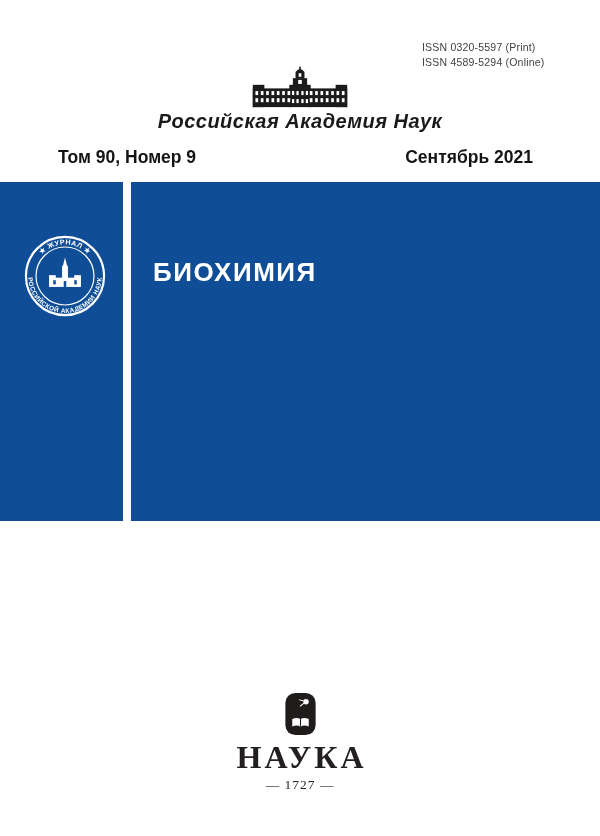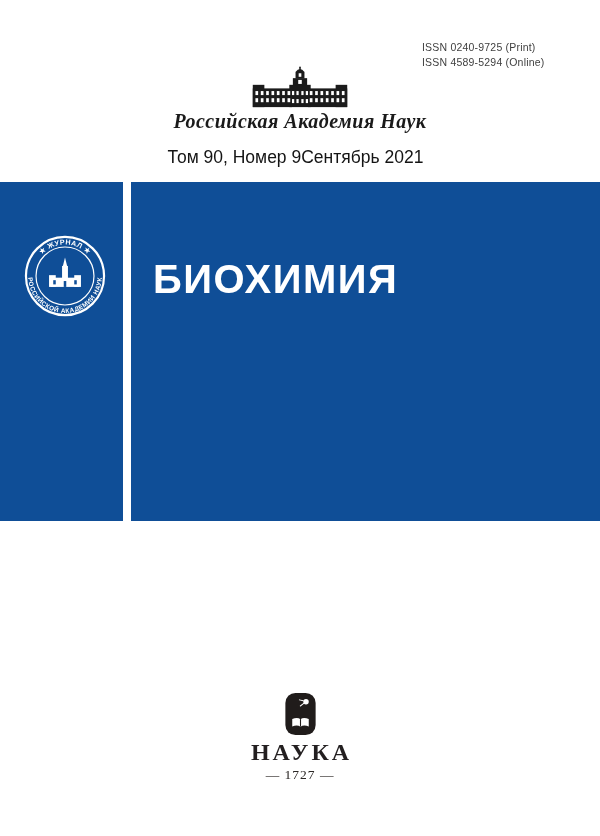--- a/index.html
+++ b/index.html
@@ -14,69 +14,69 @@
   .issn-block {
     position: absolute; left: 422px; top: 40px;
     font-size: 10.5px; line-height: 15px; color: #3f3f3f; letter-spacing: 0.2px;
   }
 
   
   .academy { position: absolute; left: 0; top: 66px; width: 600px; text-align: center; }
   .academy svg { display: block; margin: 0 auto; }
   .academy-script {
     margin-top: 1px;
-    font-family: Liberation Serif, serif; font-style: italic; font-weight: bold;
+    font-family: Liberation Sans, sans-serif; font-style: italic; font-weight: bold;
     font-size: 20px; color: #1a1a1a; letter-spacing: 0.5px;
   }
 
   
   .issue-line {
     position: absolute; top: 147px; left: 58px; right: 67px;
-    display: flex; justify-content: center;
-    font-size: 17.5px; font-weight: normal; color: #141414;
+    display: flex; justify-content: space-between;
+    font-size: 17.5px; font-weight: bold; color: #141414;
   }
 
   
   .band {
     position: absolute; left: 0; top: 182px; width: 600px; height: 339px;
     background: var(--brand-blue);
   }
   .band .stripe {
     position: absolute; left: 123px; top: 0; width: 8px; height: 100%; background: #ffffff;
   }
   .band .seal { position: absolute; left: 23px; top: 52px; }
   .seal-text {
     fill: #ffffff; font-family: "Liberation Sans", sans-serif; font-weight: bold;
     letter-spacing: 0.5px;
   }
   .band .journal-title {
     position: absolute; left: 153px; top: 75px; margin: 0;
-    color: #ffffff; font-size: 40px; font-weight: bold; letter-spacing: 1.5px;
+    color: #ffffff; font-size: 26px; font-weight: bold; letter-spacing: 1.5px;
     font-family: "Liberation Sans", sans-serif;
   }
 
   
   .publisher { position: absolute; left: 0; top: 692px; width: 600px; text-align: center; color: #231f20; }
   .publisher svg { display: block; margin: 0 auto; }
   .publisher-name {
     margin-top: 3px; font-family: "Liberation Serif", serif; font-weight: bold;
-    font-size: 24px; letter-spacing: 3px; text-indent: 3px;
+    font-size: 32px; letter-spacing: 3px; text-indent: 3px;
   }
   .publisher-year {
     margin-top: 1px; font-family: Liberation Serif, serif;
     font-size: 13.5px; letter-spacing: 1px; color: #2a2624;
   }
 </style>
 </head>
 <body>
 
 <div class="page">
 
   <div class="issn-block">
-    <div>ISSN 0240-9725 (Print)</div>
+    <div>ISSN 0320-5597 (Print)</div>
     <div>ISSN 4589-5294 (Online)</div>
   </div>
 
   <div class="academy">
     <svg width="98" height="43" viewBox="0 0 220 96" aria-hidden="true">
       <g fill="#1b1b1b">
         <rect x="4" y="50" width="88" height="42"></rect>
         <rect x="128" y="50" width="88" height="42"></rect>
         <rect x="4" y="42" width="26" height="50"></rect>
         <rect x="190" y="42" width="26" height="50"></rect>

